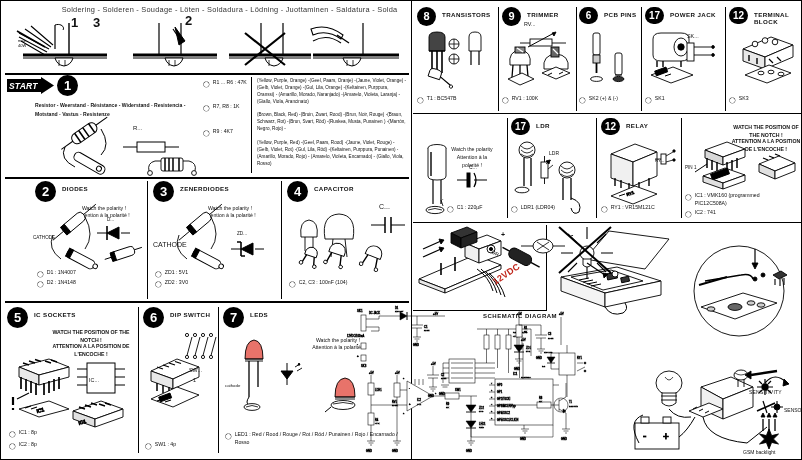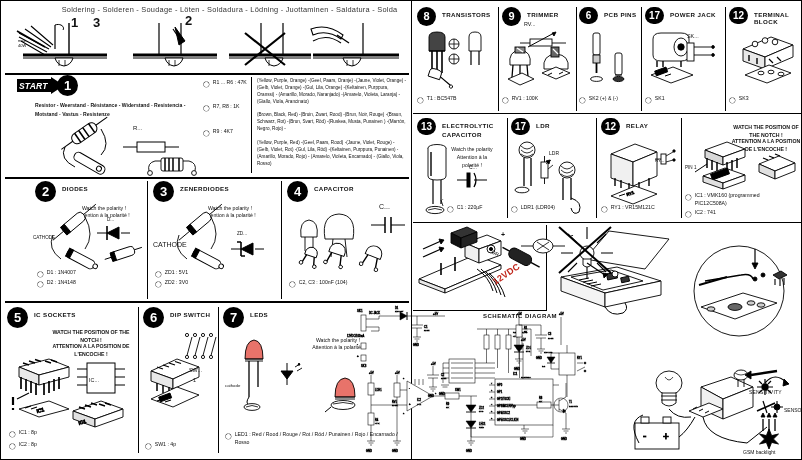--- a/index.html
+++ b/index.html
@@ -158,21 +158,21 @@
           <path d="M40 41 L40 47 M46 41 L46 47" stroke-width=".8"></path>
         </g>
       </svg>
     </div>
   </div>
 
   <div class="hr" style="left:4px; top:72px; width:404px"></div>
 
   <div class="cell" style="left:4px; top:76px; width:404px; height:100px">
 
-    <div id="start-arrow" style="left:12px;top:0">
+    <div id="start-arrow" style="left:2px;top:0">
       <svg width="48" height="17" viewBox="0 0 48 17">
         <path d="M0 2 L34 2 L34 0 L47 8.5 L34 17 L34 15 L0 15 Z" fill="#000"></path>
       </svg>
       <div class="txt">START</div>
     </div>
 
     <div class="num-badge" style="position:absolute; left:52px; top:-2px; width:21px;height:21px;font-size:13px">1</div>
 
     <div style="position:absolute; left:30px; top:24px; width:170px; font-size:5.1px; font-weight:bold; line-height:1.7;">Resistor - Weerstand - Résistance - Widerstand - Resistencia - Motstand - Vastus - Resistenze</div>
 
@@ -762,24 +762,20 @@
     </div>
     <div class="part-line" style="position:absolute; left:0px; top:88px">
       <span class="dia">◯</span>
       <span>SK3</span>
     </div>
   </div>
 
   <div class="hrt" style="left:412px; top:112px; width:390px; height:1.4px"></div>
 
   <div class="cell" style="left:416px; top:117px; width:76px; height:100px">
-    <div class="sec-head">
-      <div class="num-badge wide">13</div>
-      <div class="sec-title" style="width:48px; line-height:1.45">ELECTROLYTIC CAPACITOR</div>
-    </div>
     <div class="warn reg" style="position:absolute; left:34px; top:28px; width:42px">Watch the polarity</div>
     <div class="warn reg" style="position:absolute; left:34px; top:36px; width:42px">Attention à la polarité !</div>
 
     <div class="art" style="left:4px; top:22px">
       <svg width="36" height="76" viewBox="0 0 36 76">
         <g stroke="#000" fill="none" stroke-width=".9">
           <ellipse cx="16" cy="8" rx="9" ry="3.5" fill="#fff"></ellipse>
           <path d="M7 8 L7 36 Q7 40 16 40 Q25 40 25 36 L25 8" fill="#fff"></path>
           <path d="M10 12 L10 36" stroke-width="1.4"></path>
           <path d="M12 40 L12 64 M20 40 L20 64" stroke-width="1.2"></path>

